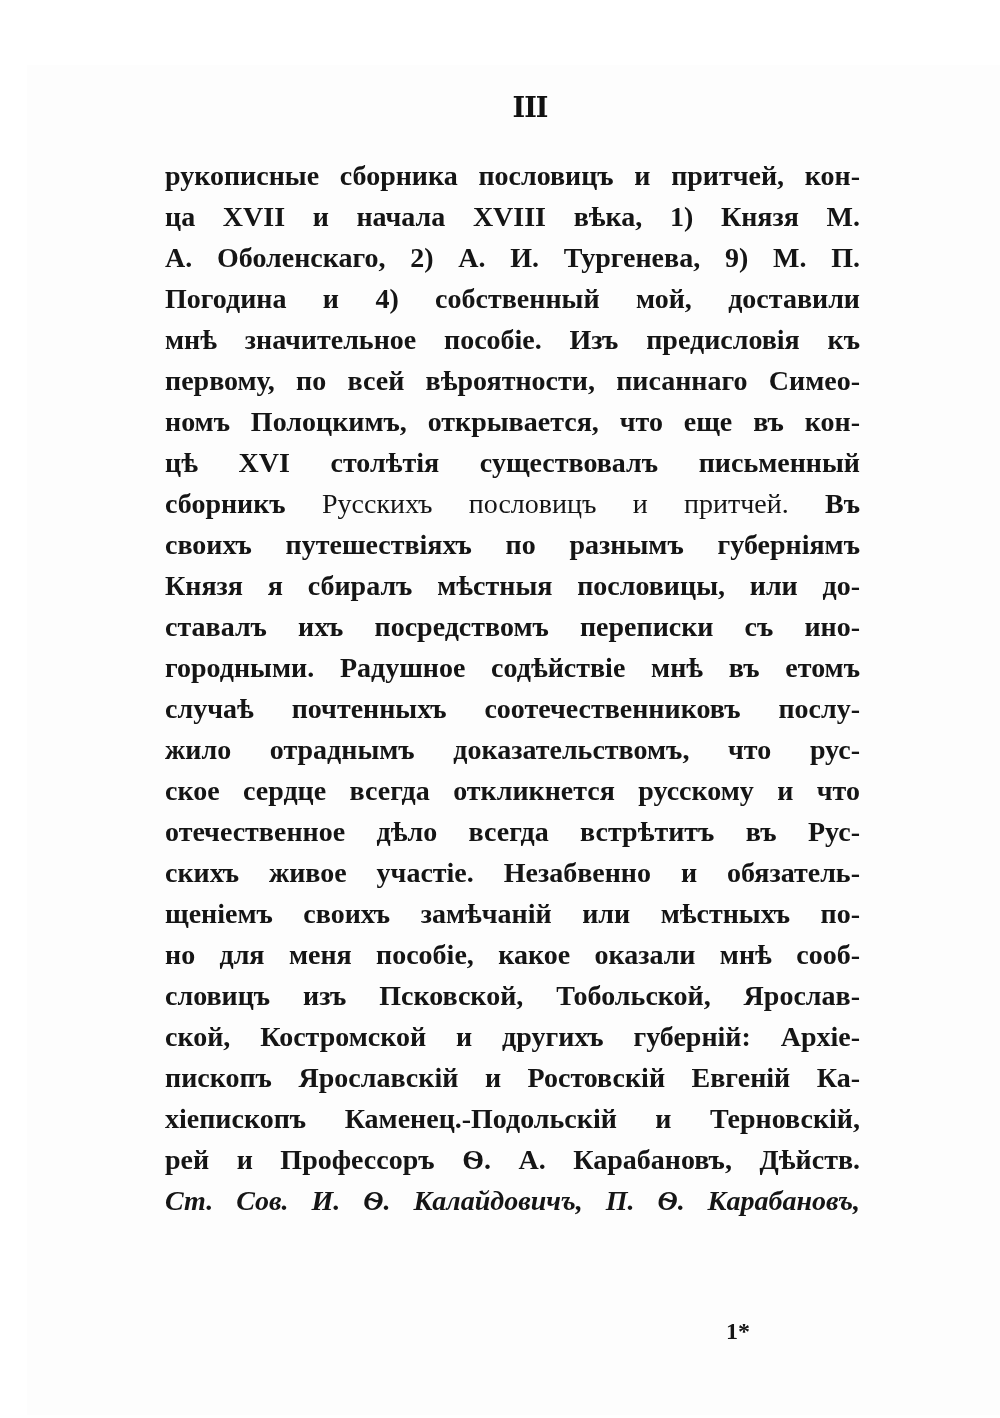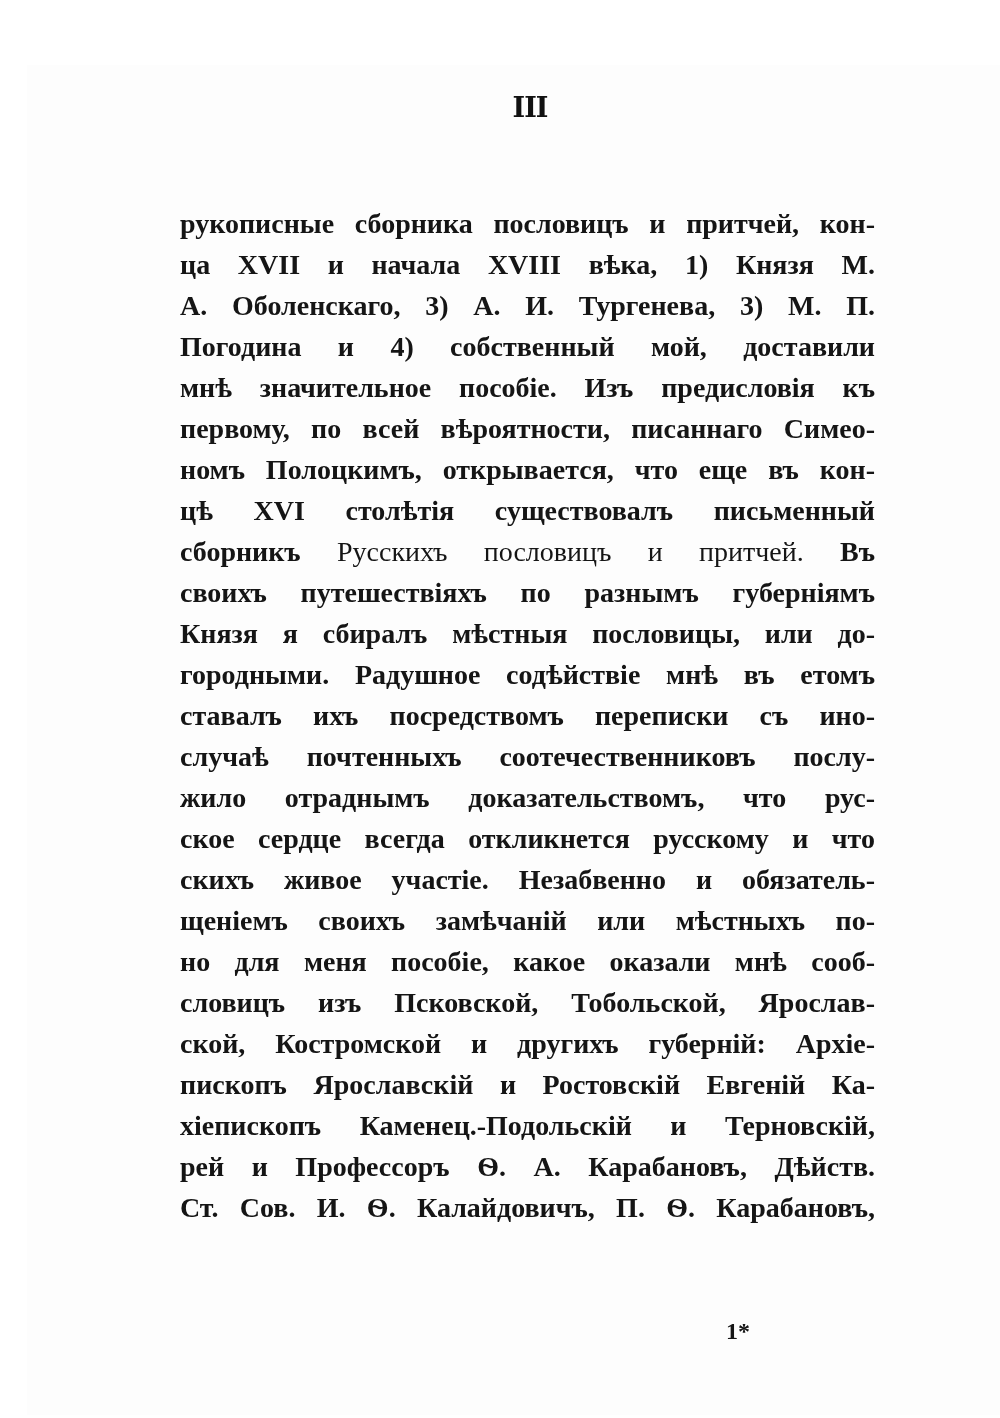--- a/index.html
+++ b/index.html
@@ -28,40 +28,40 @@
     top: 92px;
     text-align: center;
     font-family: "DejaVu Serif", serif;
     font-weight: bold;
     font-size: 27px;
     color: #111111;
     letter-spacing: -1px;
   }
   .text-block {
     position: absolute;
-    left: 180px;
+    left: 165px;
     top: 155px;
     width: 695px;
-    margin-top: 48px;
   }
   .line {
     display: block;
     height: 41px;
     line-height: 41px;
     font-family: "Liberation Serif", serif;
     font-size: 28px;
     font-weight: bold;
     color: #151515;
     text-align: justify;
     text-align-last: justify;
     white-space: nowrap;
     overflow: visible;
   }
   .line.last {
     text-align-last: justify;
+    font-style: italic;
   }
   .italic {
     font-weight: normal;
   }
   .signature {
     position: absolute;
     left: 726px;
     top: 1318px;
     font-family: "Liberation Serif", serif;
     font-weight: bold;
@@ -72,34 +72,35 @@
 </head>
 <body>
 
 <div class="page"></div>
 
 <div class="page-number">III</div>
 
 <div class="text-block">
   <span class="line">рукописные сборника пословицъ и притчей, кон-</span>
   <span class="line">ца XVII и начала XVIII вѣка, 1) Князя М.</span>
-  <span class="line">А. Оболенскаго, 3) А. И. Тургенева, 3) М. П.</span>
+  <span class="line">А. Оболенскаго, 2) А. И. Тургенева, 9) М. П.</span>
   <span class="line">Погодина и 4) собственный мой, доставили</span>
   <span class="line">мнѣ значительное пособіе. Изъ предисловія къ</span>
   <span class="line">первому, по всей вѣроятности, писаннаго Симео-</span>
   <span class="line">номъ Полоцкимъ, открывается, что еще въ кон-</span>
   <span class="line">цѣ XVI столѣтія существовалъ письменный</span>
   <span class="line"><span>сборникъ </span><span class="italic">Русскихъ пословицъ и притчей.</span><span> Въ</span></span>
   <span class="line">своихъ путешествіяхъ по разнымъ губерніямъ</span>
   <span class="line">Князя я сбиралъ мѣстныя пословицы, или до-</span>
+  <span class="line">ставалъ ихъ посредствомъ переписки съ ино-</span>
   <span class="line">городными. Радушное содѣйствіе мнѣ въ етомъ</span>
-  <span class="line">ставалъ ихъ посредствомъ переписки съ ино-</span>
   <span class="line">случаѣ почтенныхъ соотечественниковъ послу-</span>
   <span class="line">жило отраднымъ доказательствомъ, что рус-</span>
   <span class="line">ское сердце всегда откликнется русскому и что</span>
+  <span class="line">отечественное дѣло всегда встрѣтитъ въ Рус-</span>
   <span class="line">скихъ живое участіе. Незабвенно и обязатель-</span>
   <span class="line">щеніемъ своихъ замѣчаній или мѣстныхъ по-</span>
   <span class="line">но для меня пособіе, какое оказали мнѣ сооб-</span>
   <span class="line">словицъ изъ Псковской, Тобольской, Ярослав-</span>
   <span class="line">ской, Костромской и другихъ губерній: Архіе-</span>
   <span class="line">пископъ Ярославскій и Ростовскій Евгеній Ка-</span>
   <span class="line">хіепископъ Каменец.-Подольскій и Терновскій,</span>
   <span class="line">рей и Профессоръ Ѳ. А. Карабановъ, Дѣйств.</span>
   <span class="line last">Ст. Сов. И. Ѳ. Калайдовичъ, П. Ѳ. Карабановъ,</span>
 </div>

